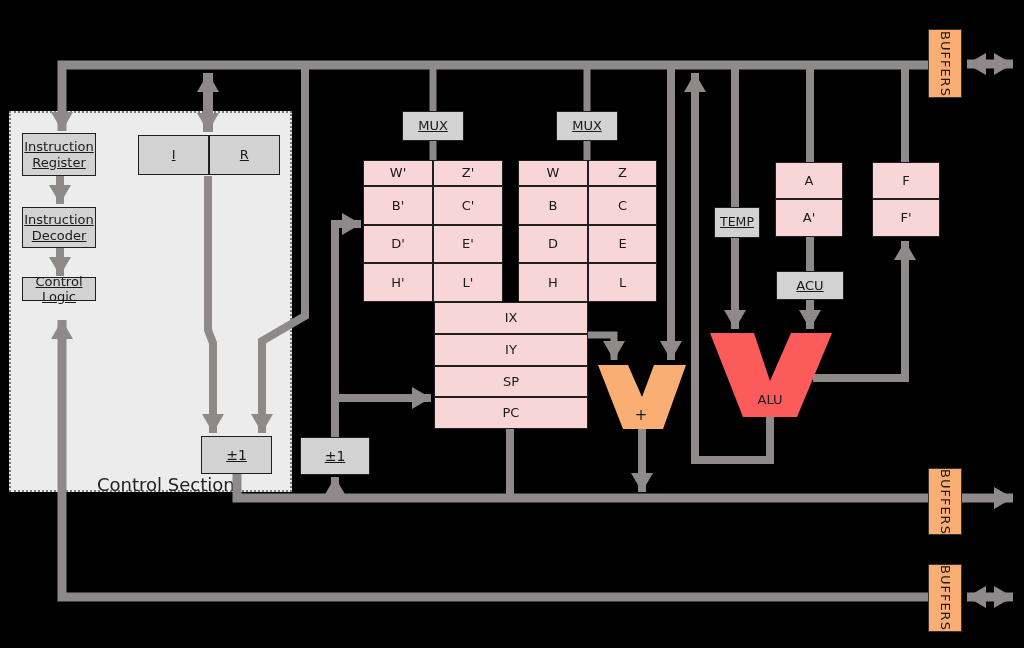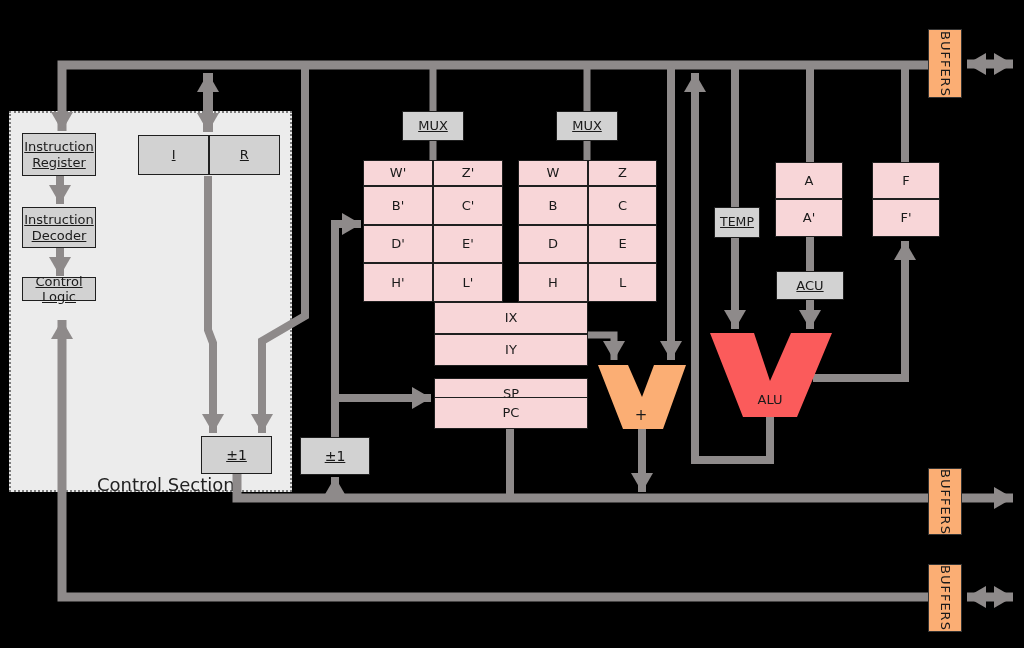--- a/index.html
+++ b/index.html
@@ -118,21 +118,21 @@
     <div class="box pink" style="left:588px;top:160px;width:69px;height:26px;">Z</div>
     <div class="box pink" style="left:518px;top:186px;width:70px;height:39px;">B</div>
     <div class="box pink" style="left:588px;top:186px;width:69px;height:39px;">C</div>
     <div class="box pink" style="left:518px;top:225px;width:70px;height:38px;">D</div>
     <div class="box pink" style="left:588px;top:225px;width:69px;height:38px;">E</div>
     <div class="box pink" style="left:518px;top:263px;width:70px;height:39px;">H</div>
     <div class="box pink" style="left:588px;top:263px;width:69px;height:39px;">L</div>
 
     <div class="box pink" style="left:434px;top:302px;width:154px;height:32px;">IX</div>
     <div class="box pink" style="left:434px;top:334px;width:154px;height:32px;">IY</div>
-    <div class="box pink" style="left:434px;top:366px;width:154px;height:31px;margin-top:12px;">SP</div>
+    <div class="box pink" style="left:434px;top:366px;width:154px;height:31px;">SP</div>
     <div class="box pink" style="left:434px;top:397px;width:154px;height:32px;">PC</div>
 
     <div class="box gray" style="left:714px;top:207px;width:46px;height:31px;font-size:12.5px;">TEMP</div>
     <div class="box pink" style="left:775px;top:162px;width:68px;height:37px;">A</div>
     <div class="box pink" style="left:775px;top:199px;width:68px;height:38px;">A'</div>
     <div class="box gray" style="left:776px;top:271px;width:68px;height:29px;">ACU</div>
     <div class="box pink" style="left:872px;top:162px;width:68px;height:37px;">F</div>
     <div class="box pink" style="left:872px;top:199px;width:68px;height:38px;">F'</div>
 
     <div class="box orange" style="left:928px;top:29px;width:34px;height:69px;">

